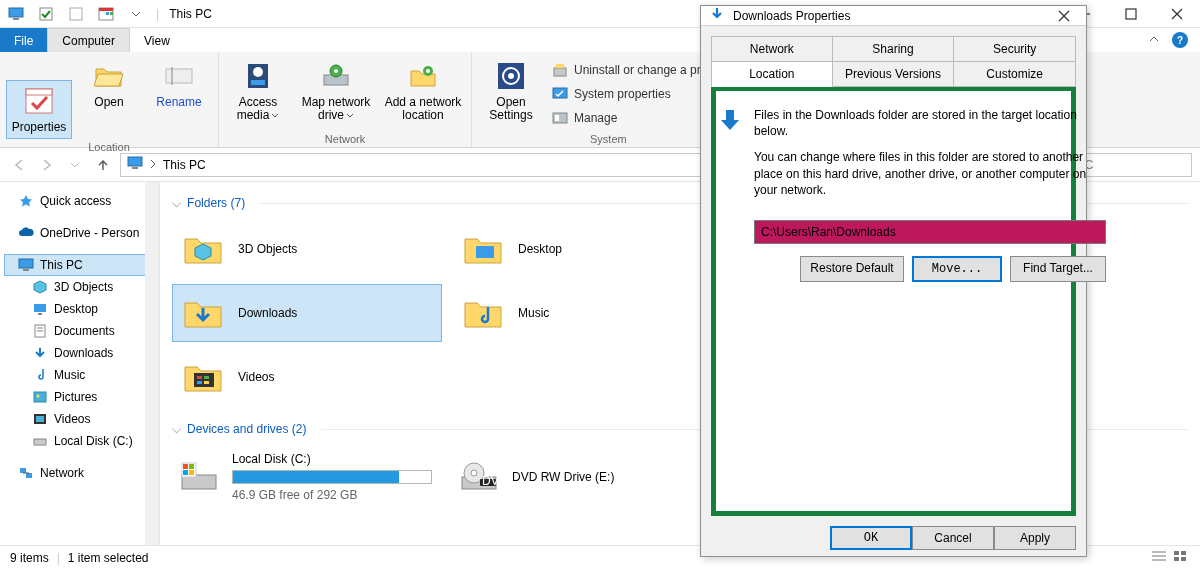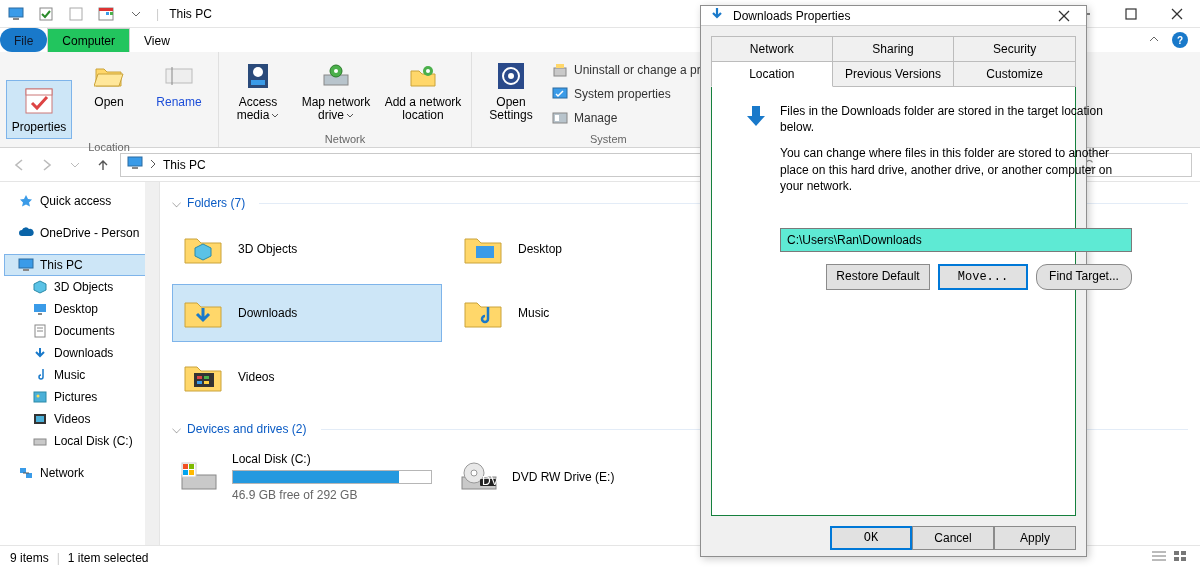--- a/index.html
+++ b/index.html
@@ -9,22 +9,22 @@
 .titlebar { height: 28px; display: flex; align-items: center; padding-left: 6px; border-bottom: 1px solid #e5e5e5; }
 .titlebar-qat { display: flex; gap: 10px; align-items: center; }
 .qat-icon { width: 20px; height: 20px; display: inline-flex; align-items: center; justify-content: center; }
 .sys-buttons { position: absolute; right: 0; top: 0; display: flex; }
 .sys-btn { width: 46px; height: 28px; display: flex; align-items: center; justify-content: center; }
 .sys-btn svg { stroke: #333; }
 
 
 .ribbon-tabs { height: 24px; display: flex; align-items: stretch; }
 .tab { padding: 0 14px; display: flex; align-items: center; border-top: 1px solid transparent; }
-.tab.file { background: #1979ca; color: #0f172a; border-radius: 12px; }
-.tab.active { background: #22c55e; border: 1px solid #d0d0d0; border-bottom: none; }
+.tab.file { background: #1979ca; color: #ffffff; }
+.tab.active { background: #e5e5e5; border: 1px solid #d0d0d0; border-bottom: none; }
 .caret-area { margin-left: auto; display: flex; align-items: center; gap: 12px; padding-right: 12px; }
 .help-circle { width: 16px; height: 16px; border-radius: 50%; background: #1979ca; color: #fff; display: flex; align-items: center; justify-content: center; font-size: 10px; font-weight: bold; }
 
 
 .ribbon { height: 96px; background: #f5f5f5; border-bottom: 1px solid #d4d4d4; display: flex; }
 .group { border-right: 1px solid #e0e0e0; padding: 4px 6px 2px; display: flex; flex-direction: column; }
 .group-buttons { flex: 1; display: flex; gap: 4px; }
 .group-label { text-align: center; color: #666; font-size: 11px; padding-top: 2px; }
 .big-btn { width: 66px; display: flex; flex-direction: column; align-items: center; gap: 4px; padding: 4px 2px; text-align: center; line-height: 1.1; }
 .big-btn.sel { background: #cde6f7; border: 1px solid #7eb4ea; margin-top: 24px; }
@@ -73,29 +73,29 @@
 
 .dialog { position: absolute; left: 700px; top: 5px; width: 387px; height: 552px; border: 1px solid #8e8e8e; background: #f0f0f0; box-shadow: 2px 2px 8px rgba(0,0,0,.2); display: flex; flex-direction: column; }
 .dlg-title { height: 26px; background: #fff; display: flex; align-items: center; padding: 0 8px; border-bottom: 1px solid #d0d0d0; gap: 8px; }
 .dlg-close { margin-left: auto; width: 28px; display: flex; justify-content: center; }
 .dlg-body { flex: 1; padding: 10px 10px 0; background: #f0f0f0; }
 .dlg-tabs { display: grid; grid-template-columns: repeat(3, 1fr); }
 .dlg-tab { text-align: center; padding: 5px 0; border: 1px solid #bcbcbc; background: #f0f0f0; margin-left: -1px; }
 .dlg-tab.first { margin-left: 0; }
 .dlg-tab.active { background: #fff; border-bottom: 1px solid #fff; z-index: 3; position: relative; }
 .dlg-tabs-row2 { display: grid; grid-template-columns: repeat(3, 1fr); margin-top: -1px; }
-.dlg-page { border: 1px solid #15803d; background: #fff; margin-top: -1px; padding: 16px 30px; height: 430px; }
+.dlg-page { border: 5px solid #15803d; background: #fff; margin-top: -1px; padding: 16px 0; height: 430px; }
 .dlg-desc { display: flex; gap: 10px; }
 .dlg-desc p { margin-bottom: 10px; line-height: 1.35; }
-.loc-input { width: 100%; border: 1px solid #7a7a7a; padding: 4px 6px; margin-top: 24px; background: #5eead4; }
+.loc-input { width: 100%; border: 1px solid #7a7a7a; padding: 4px 6px; margin-top: 12px; background: #be185d; }
 .dlg-btn-row { display: flex; gap: 8px; margin-top: 12px; margin-left: 46px; }
 .btn { border: 1px solid #8b8b8b; background: #e1e1e1; padding: 4px 0; text-align: center; }
 .btn.w1 { width: 104px; }
 .btn.w2 { width: 90px; }
-.btn.w3 { width: 96px; border-radius: 11px; }
+.btn.w3 { width: 96px; }
 .btn.def { border: 2px solid #0078d7; background: #e1e1e1; font-family: Liberation Mono, monospace; }
 .dlg-footer { display: flex; justify-content: flex-end; padding: 10px; }
 .dlg-footer .btn { width: 82px; }
 .dlg-footer .btn.def { border: 1px solid #0078d7; box-shadow: inset 0 0 0 1px #0078d7; }
 </style>
 </head>
 <body>
 
 <div class="titlebar">
   <div class="titlebar-qat">

